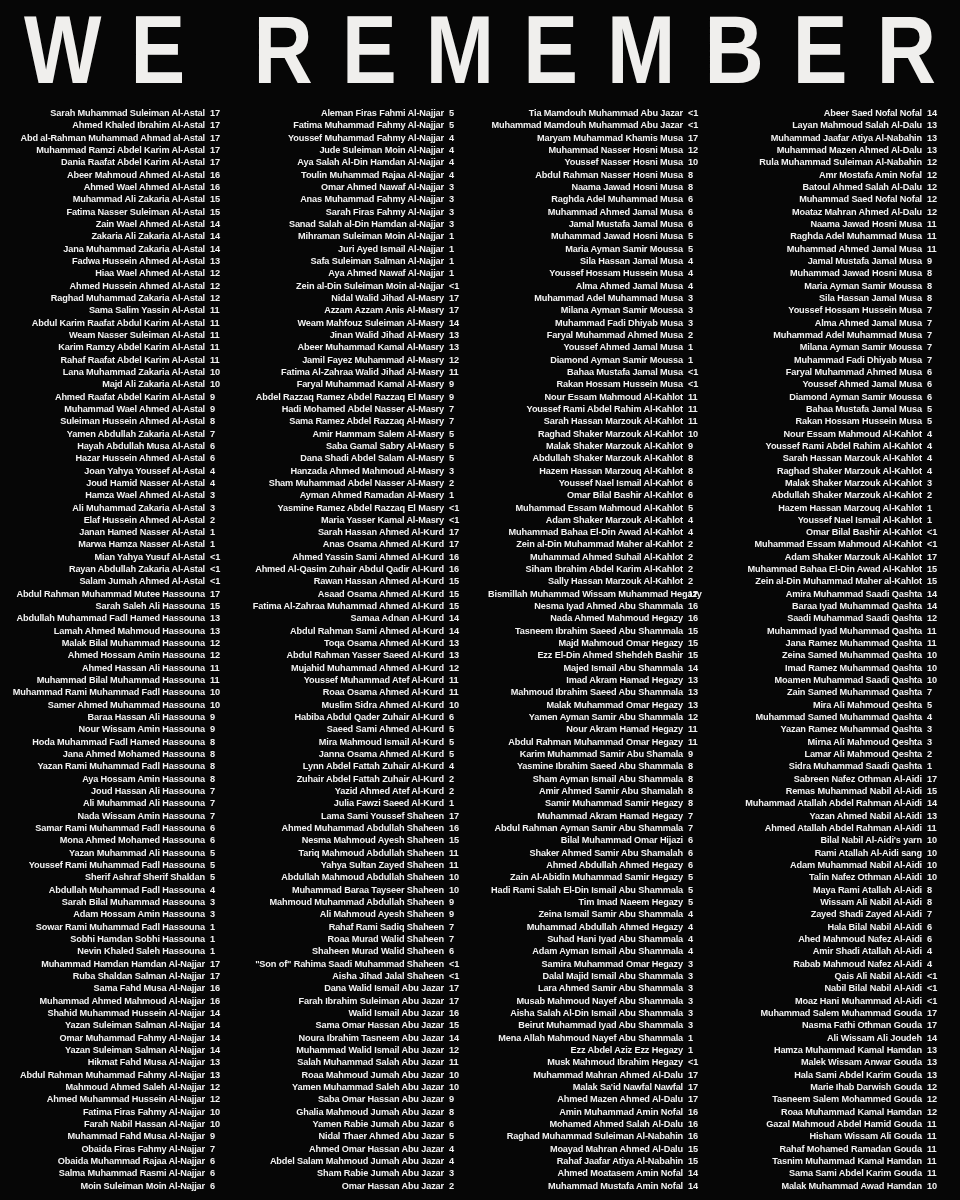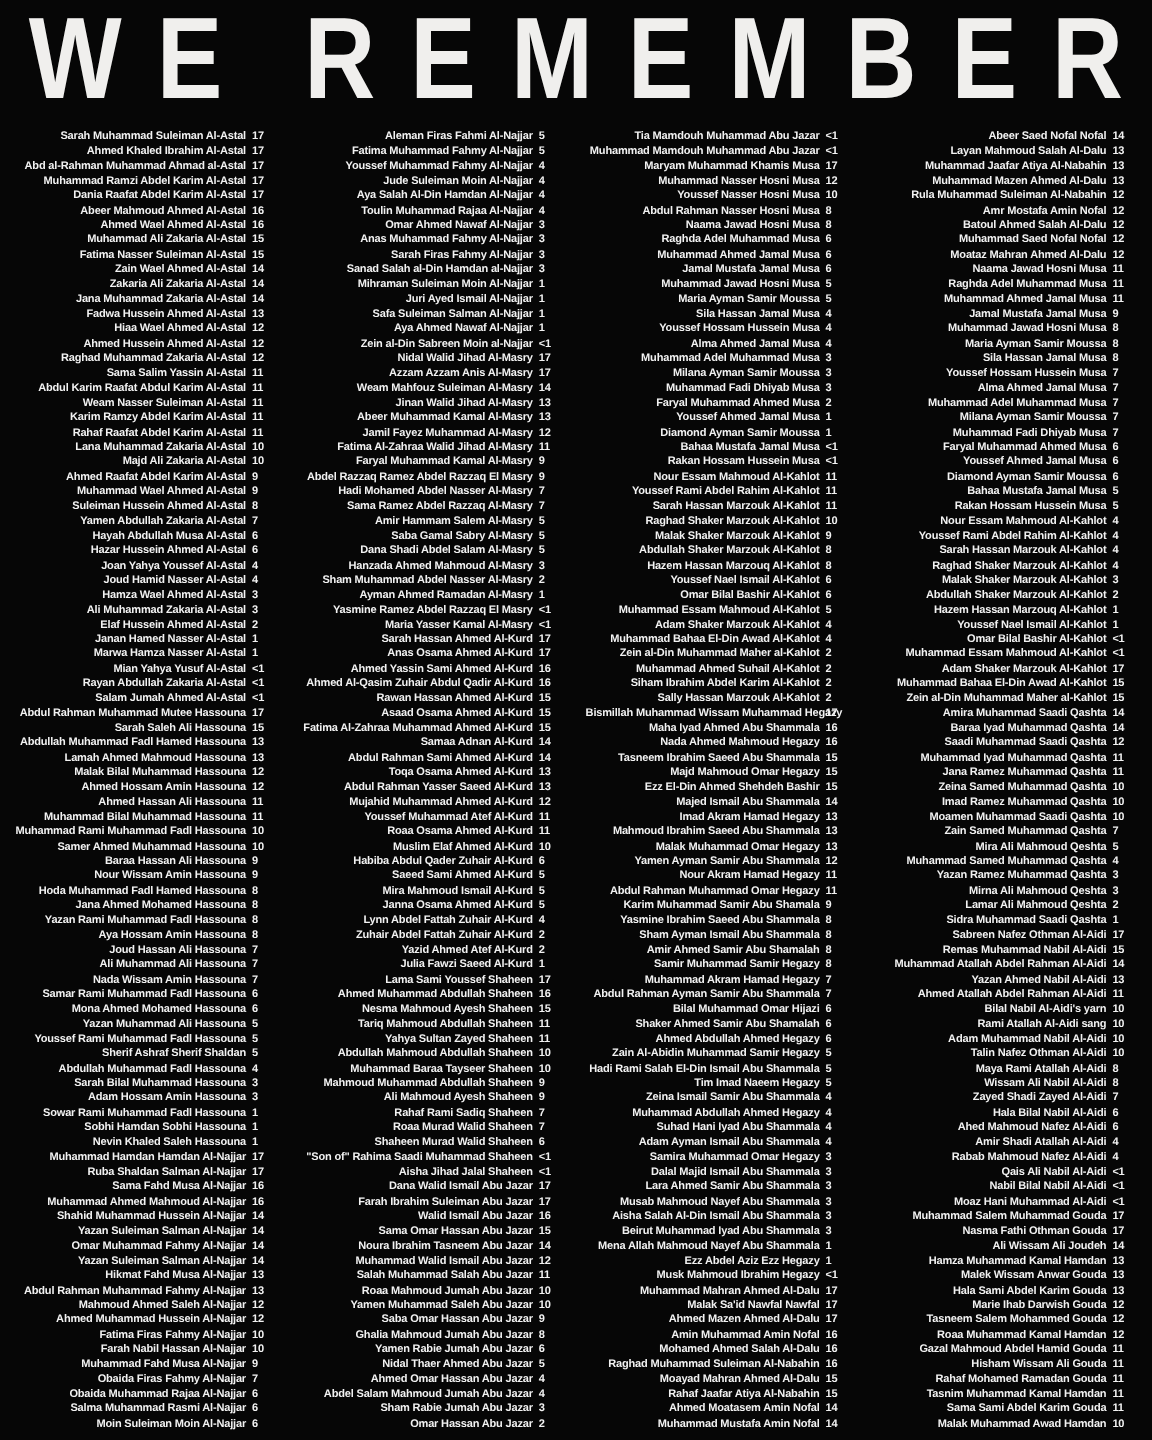--- a/index.html
+++ b/index.html
@@ -442,21 +442,21 @@
         </div>
         <div class="row">
           <span class="name">Safa Suleiman Salman Al-Najjar</span>
           <span class="age">1</span>
         </div>
         <div class="row">
           <span class="name">Aya Ahmed Nawaf Al-Najjar</span>
           <span class="age">1</span>
         </div>
         <div class="row">
-          <span class="name">Zein al-Din Sabreen Moin al-Najjar</span>
+          <span class="name">Zein al-Din Suleiman Moin al-Najjar</span>
           <span class="age">&lt;1</span>
         </div>
         <div class="row">
           <span class="name">Nidal Walid Jihad Al-Masry</span>
           <span class="age">17</span>
         </div>
         <div class="row">
           <span class="name">Azzam Azzam Anis Al-Masry</span>
           <span class="age">17</span>
         </div>
@@ -578,21 +578,21 @@
         </div>
         <div class="row">
           <span class="name">Youssef Muhammad Atef Al-Kurd</span>
           <span class="age">11</span>
         </div>
         <div class="row">
           <span class="name">Roaa Osama Ahmed Al-Kurd</span>
           <span class="age">11</span>
         </div>
         <div class="row">
-          <span class="name">Muslim Elaf Ahmed Al-Kurd</span>
+          <span class="name">Muslim Sidra Ahmed Al-Kurd</span>
           <span class="age">10</span>
         </div>
         <div class="row">
           <span class="name">Habiba Abdul Qader Zuhair Al-Kurd</span>
           <span class="age">6</span>
         </div>
         <div class="row">
           <span class="name">Saeed Sami Ahmed Al-Kurd</span>
           <span class="age">5</span>
         </div>
@@ -900,21 +900,21 @@
         </div>
         <div class="row">
           <span class="name">Sally Hassan Marzouk Al-Kahlot</span>
           <span class="age">2</span>
         </div>
         <div class="row">
           <span class="name">Bismillah Muhammad Wissam Muhammad Hegazy</span>
           <span class="age">17</span>
         </div>
         <div class="row">
-          <span class="name">Maha Iyad Ahmed Abu Shammala</span>
+          <span class="name">Nesma Iyad Ahmed Abu Shammala</span>
           <span class="age">16</span>
         </div>
         <div class="row">
           <span class="name">Nada Ahmed Mahmoud Hegazy</span>
           <span class="age">16</span>
         </div>
         <div class="row">
           <span class="name">Tasneem Ibrahim Saeed Abu Shammala</span>
           <span class="age">15</span>
         </div>

